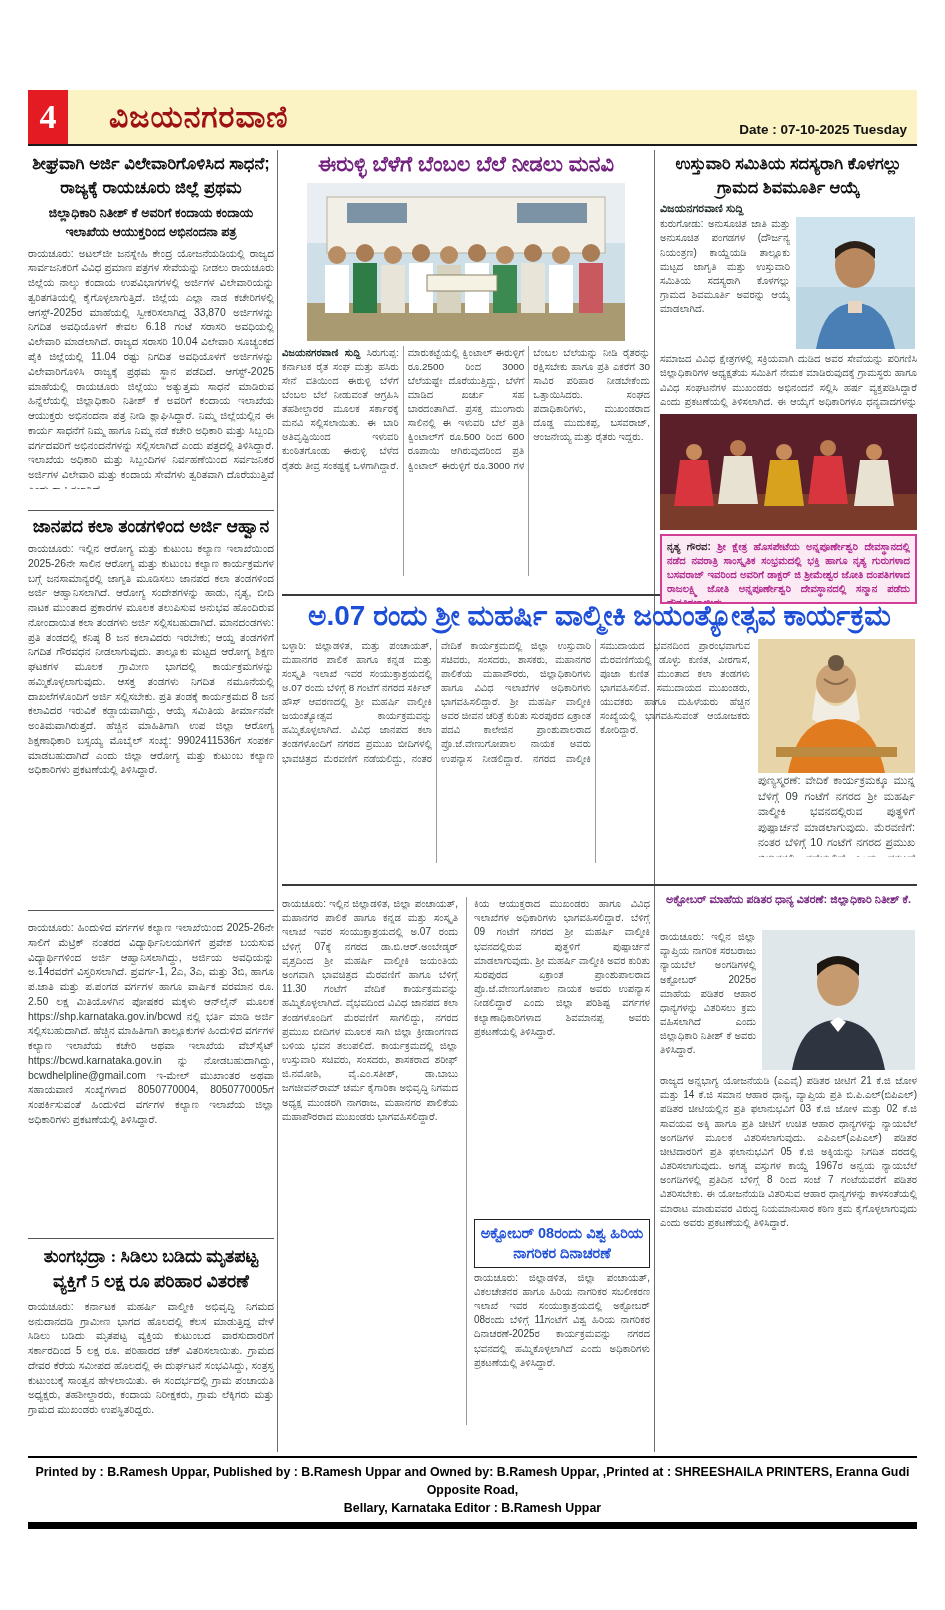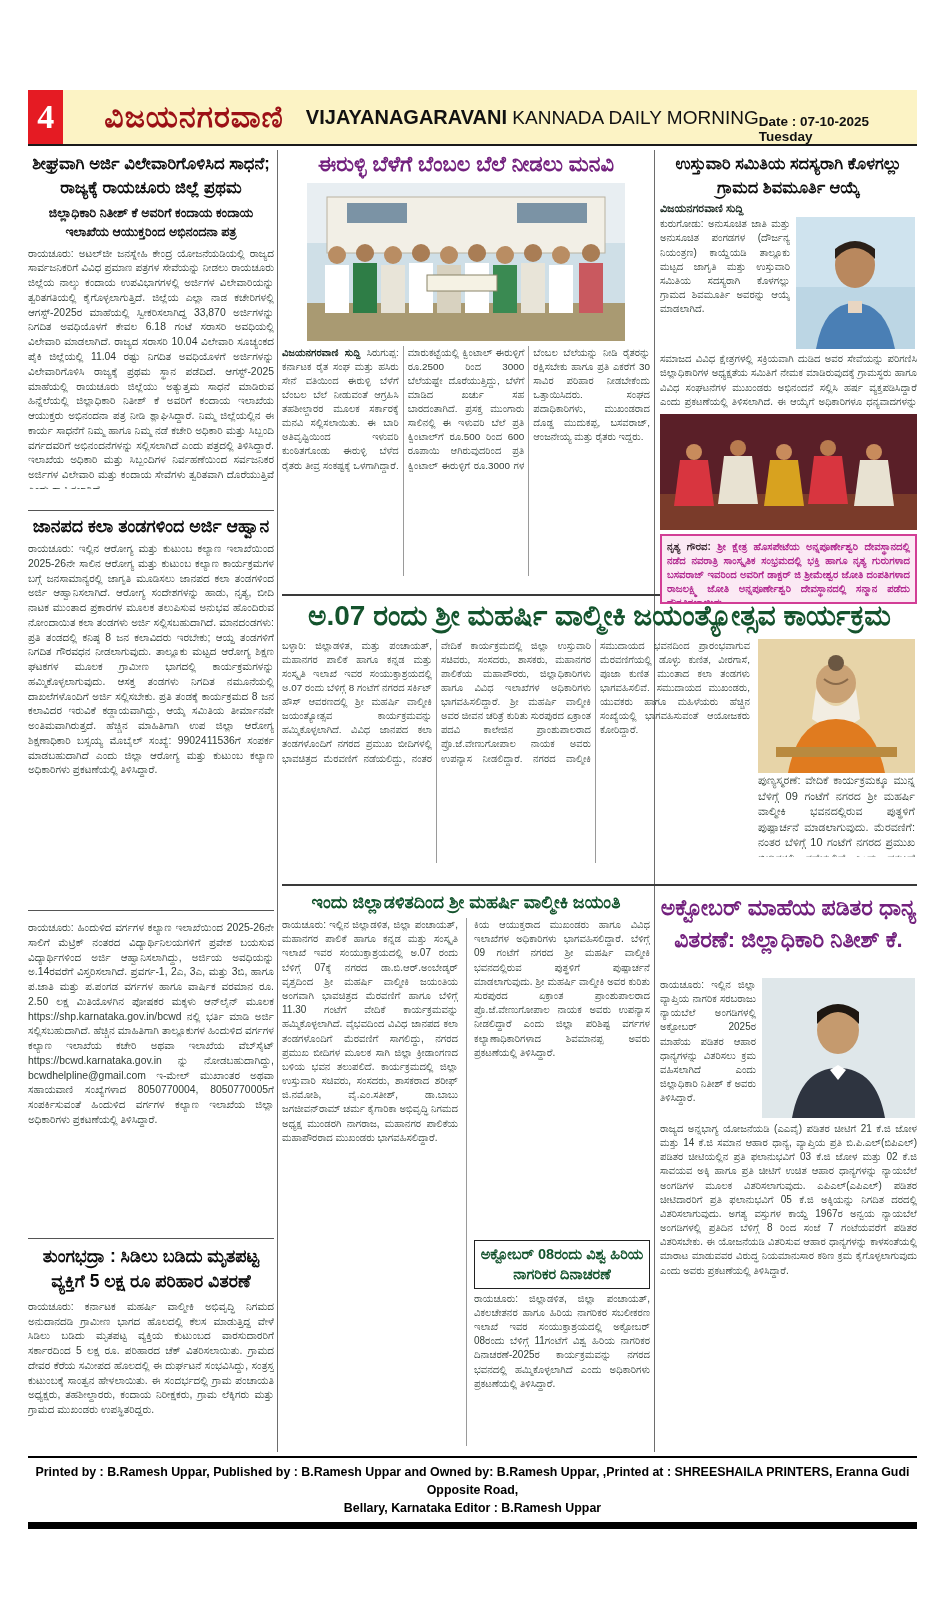--- a/index.html
+++ b/index.html
@@ -14,21 +14,21 @@
   .mast-en{margin-left:22px;font-size:19px;color:#111;white-space:nowrap;}
   .mast-en b{font-size:20px;}
   .mast-date{margin-left:auto;margin-right:10px;font-size:13.5px;font-weight:bold;color:#111;margin-top:24px;}
   
   .vr{position:absolute;width:1px;background:#6d6d6d;}
   .hr{position:absolute;height:2px;background:#3a3a3a;}
   .hr-thin{position:absolute;height:1px;background:#555;}
   
   .hl-black{font-weight:bold;color:#0d0d0d;text-align:center;}
   .hl-purple{font-weight:bold;color:#73217e;text-align:center;}
-  .hl-maroon{font-weight:bold;color:#14532d;text-align:center;}
+  .hl-maroon{font-weight:bold;color:#1d4ed8;text-align:center;}
   .hl-green{font-weight:bold;color:#14562f;text-align:center;}
   .body-txt{font-size:10.4px;line-height:1.42;text-align:justify;color:#303d35;overflow:hidden;}
   .lead-b{font-weight:bold;color:#17251d;}
   .byline{font-weight:bold;font-size:11px;color:#17251d;}
   
   .abs{position:absolute;}
   .col3{column-count:3;column-gap:9px;column-rule:1px solid #9a9a9a;}
   .photo{overflow:hidden;background:#ccd;}
   .photo svg{display:block;width:100%;height:100%;}
   .pinkbox{border:2px solid #d23e96;background:#fbe9f4;padding:4px 5px;
@@ -39,21 +39,20 @@
   .footbar{height:7px;background:#000;margin-top:4px;}
 </style>
 </head>
 <body>
 
 <div class="page">
 
   <div class="mast">
     <div class="numbox">4</div>
     <div class="mast-kn">ವಿಜಯನಗರವಾಣಿ</div>
-    <div class="mast-en"><b>VIJAYANAGARAVANI</b><span> KANNADA DAILY MORNING</span></div>
     <div class="mast-date">Date : 07-10-2025 Tuesday</div>
   </div>
 
   <div class="vr" style="left:277px;top:150px;height:1302px;"></div>
   <div class="vr" style="left:654px;top:150px;height:1302px;"></div>
   <div class="hr" style="left:282px;top:594px;width:635px;"></div>
   <div class="hr" style="left:282px;top:884px;width:635px;"></div>
   <div class="hr-thin" style="left:28px;top:510px;width:246px;"></div>
   <div class="hr-thin" style="left:28px;top:910px;width:246px;"></div>
   <div class="hr-thin" style="left:28px;top:1238px;width:246px;"></div>
@@ -67,21 +66,21 @@
   <div class="abs" style="left:28px;top:516px;width:246px;">
     <div class="hl-black" style="font-size:17.5px;">ಜಾನಪದ ಕಲಾ ತಂಡಗಳಿಂದ ಅರ್ಜಿ ಆಹ್ವಾನ</div>
     <div class="body-txt" style="height:352px;margin-top:5px;">ರಾಯಚೂರು: ಇಲ್ಲಿನ ಆರೋಗ್ಯ ಮತ್ತು ಕುಟುಂಬ ಕಲ್ಯಾಣ ಇಲಾಖೆಯಿಂದ 2025-26ನೇ ಸಾಲಿನ ಆರೋಗ್ಯ ಮತ್ತು ಕುಟುಂಬ ಕಲ್ಯಾಣ ಕಾರ್ಯಕ್ರಮಗಳ ಬಗ್ಗೆ ಜನಸಾಮಾನ್ಯರಲ್ಲಿ ಜಾಗೃತಿ ಮೂಡಿಸಲು ಜಾನಪದ ಕಲಾ ತಂಡಗಳಿಂದ ಅರ್ಜಿ ಆಹ್ವಾನಿಸಲಾಗಿದೆ. ಆರೋಗ್ಯ ಸಂದೇಶಗಳನ್ನು ಹಾಡು, ನೃತ್ಯ, ಬೀದಿ ನಾಟಕ ಮುಂತಾದ ಪ್ರಕಾರಗಳ ಮೂಲಕ ತಲುಪಿಸುವ ಅನುಭವ ಹೊಂದಿರುವ ನೋಂದಾಯಿತ ಕಲಾ ತಂಡಗಳು ಅರ್ಜಿ ಸಲ್ಲಿಸಬಹುದಾಗಿದೆ. ಮಾನದಂಡಗಳು: ಪ್ರತಿ ತಂಡದಲ್ಲಿ ಕನಿಷ್ಠ 8 ಜನ ಕಲಾವಿದರು ಇರಬೇಕು; ಆಯ್ದ ತಂಡಗಳಿಗೆ ನಿಗದಿತ ಗೌರವಧನ ನೀಡಲಾಗುವುದು. ತಾಲ್ಲೂಕು ಮಟ್ಟದ ಆರೋಗ್ಯ ಶಿಕ್ಷಣ ಘಟಕಗಳ ಮೂಲಕ ಗ್ರಾಮೀಣ ಭಾಗದಲ್ಲಿ ಕಾರ್ಯಕ್ರಮಗಳನ್ನು ಹಮ್ಮಿಕೊಳ್ಳಲಾಗುವುದು. ಆಸಕ್ತ ತಂಡಗಳು ನಿಗದಿತ ನಮೂನೆಯಲ್ಲಿ ದಾಖಲೆಗಳೊಂದಿಗೆ ಅರ್ಜಿ ಸಲ್ಲಿಸಬೇಕು. ಪ್ರತಿ ತಂಡಕ್ಕೆ ಕಾರ್ಯಕ್ರಮದ 8 ಜನ ಕಲಾವಿದರ ಇರುವಿಕೆ ಕಡ್ಡಾಯವಾಗಿದ್ದು, ಆಯ್ಕೆ ಸಮಿತಿಯ ತೀರ್ಮಾನವೇ ಅಂತಿಮವಾಗಿರುತ್ತದೆ. ಹೆಚ್ಚಿನ ಮಾಹಿತಿಗಾಗಿ ಉಪ ಜಿಲ್ಲಾ ಆರೋಗ್ಯ ಶಿಕ್ಷಣಾಧಿಕಾರಿ ಬಸ್ಸಯ್ಯ ಮೊಬೈಲ್ ಸಂಖ್ಯೆ: 9902411536ಗೆ ಸಂಪರ್ಕ ಮಾಡಬಹುದಾಗಿದೆ ಎಂದು ಜಿಲ್ಲಾ ಆರೋಗ್ಯ ಮತ್ತು ಕುಟುಂಬ ಕಲ್ಯಾಣ ಅಧಿಕಾರಿಗಳು ಪ್ರಕಟಣೆಯಲ್ಲಿ ತಿಳಿಸಿದ್ದಾರೆ.</div>
   </div>
 
   <div class="abs" style="left:28px;top:916px;width:246px;">
     <div class="body-txt" style="height:252px;margin-top:5px;">ರಾಯಚೂರು: ಹಿಂದುಳಿದ ವರ್ಗಗಳ ಕಲ್ಯಾಣ ಇಲಾಖೆಯಿಂದ 2025-26ನೇ ಸಾಲಿಗೆ ಮೆಟ್ರಿಕ್ ನಂತರದ ವಿದ್ಯಾರ್ಥಿನಿಲಯಗಳಿಗೆ ಪ್ರವೇಶ ಬಯಸುವ ವಿದ್ಯಾರ್ಥಿಗಳಿಂದ ಅರ್ಜಿ ಆಹ್ವಾನಿಸಲಾಗಿದ್ದು, ಅರ್ಜಿಯ ಅವಧಿಯನ್ನು ಅ.14ರವರೆಗೆ ವಿಸ್ತರಿಸಲಾಗಿದೆ. ಪ್ರವರ್ಗ-1, 2ಎ, 3ಎ, ಮತ್ತು 3ಬಿ, ಹಾಗೂ ಪ.ಜಾತಿ ಮತ್ತು ಪ.ಪಂಗಡ ವರ್ಗಗಳ ಹಾಗೂ ವಾರ್ಷಿಕ ವರಮಾನ ರೂ. 2.50 ಲಕ್ಷ ಮಿತಿಯೊಳಗಿನ ಪೋಷಕರ ಮಕ್ಕಳು ಆನ್‌ಲೈನ್ ಮೂಲಕ https://shp.karnataka.gov.in/bcwd ನಲ್ಲಿ ಭರ್ತಿ ಮಾಡಿ ಅರ್ಜಿ ಸಲ್ಲಿಸಬಹುದಾಗಿದೆ. ಹೆಚ್ಚಿನ ಮಾಹಿತಿಗಾಗಿ ತಾಲ್ಲೂಕುಗಳ ಹಿಂದುಳಿದ ವರ್ಗಗಳ ಕಲ್ಯಾಣ ಇಲಾಖೆಯ ಕಚೇರಿ ಅಥವಾ ಇಲಾಖೆಯ ವೆಬ್‌ಸೈಟ್ https://bcwd.karnataka.gov.in ನ್ನು ನೋಡಬಹುದಾಗಿದ್ದು, bcwdhelpline@gmail.com ಇ-ಮೇಲ್ ಮುಖಾಂತರ ಅಥವಾ ಸಹಾಯವಾಣಿ ಸಂಖ್ಯೆಗಳಾದ 8050770004, 8050770005ಗೆ ಸಂಪರ್ಕಿಸುವಂತೆ ಹಿಂದುಳಿದ ವರ್ಗಗಳ ಕಲ್ಯಾಣ ಇಲಾಖೆಯ ಜಿಲ್ಲಾ ಅಧಿಕಾರಿಗಳು ಪ್ರಕಟಣೆಯಲ್ಲಿ ತಿಳಿಸಿದ್ದಾರೆ.</div>
   </div>
 
   <div class="abs" style="left:28px;top:1244px;width:246px;">
-    <div class="hl-black" style="font-size:17.5px;line-height:1.45;">ತುಂಗಭದ್ರಾ : ಸಿಡಿಲು ಬಡಿದು ಮೃತಪಟ್ಟ ವ್ಯಕ್ತಿಗೆ 5 ಲಕ್ಷ ರೂ ಪರಿಹಾರ ವಿತರಣೆ</div>
+    <div class="hl-black" style="font-size:17.5px;line-height:1.45;font-family:Liberation Serif, serif;">ತುಂಗಭದ್ರಾ : ಸಿಡಿಲು ಬಡಿದು ಮೃತಪಟ್ಟ ವ್ಯಕ್ತಿಗೆ 5 ಲಕ್ಷ ರೂ ಪರಿಹಾರ ವಿತರಣೆ</div>
     <div class="body-txt" style="height:138px;margin-top:5px;">ರಾಯಚೂರು: ಕರ್ನಾಟಕ ಮಹರ್ಷಿ ವಾಲ್ಮೀಕಿ ಅಭಿವೃದ್ಧಿ ನಿಗಮದ ಅನುದಾನದಡಿ ಗ್ರಾಮೀಣ ಭಾಗದ ಹೊಲದಲ್ಲಿ ಕೆಲಸ ಮಾಡುತ್ತಿದ್ದ ವೇಳೆ ಸಿಡಿಲು ಬಡಿದು ಮೃತಪಟ್ಟ ವ್ಯಕ್ತಿಯ ಕುಟುಂಬದ ವಾರಸುದಾರರಿಗೆ ಸರ್ಕಾರದಿಂದ 5 ಲಕ್ಷ ರೂ. ಪರಿಹಾರದ ಚೆಕ್ ವಿತರಿಸಲಾಯಿತು. ಗ್ರಾಮದ ದೇವರ ಕೆರೆಯ ಸಮೀಪದ ಹೊಲದಲ್ಲಿ ಈ ದುರ್ಘಟನೆ ಸಂಭವಿಸಿದ್ದು, ಸಂತ್ರಸ್ತ ಕುಟುಂಬಕ್ಕೆ ಸಾಂತ್ವನ ಹೇಳಲಾಯಿತು. ಈ ಸಂದರ್ಭದಲ್ಲಿ ಗ್ರಾಮ ಪಂಚಾಯತಿ ಅಧ್ಯಕ್ಷರು, ತಹಶೀಲ್ದಾರರು, ಕಂದಾಯ ನಿರೀಕ್ಷಕರು, ಗ್ರಾಮ ಲೆಕ್ಕಿಗರು ಮತ್ತು ಗ್ರಾಮದ ಮುಖಂಡರು ಉಪಸ್ಥಿತರಿದ್ದರು.</div>
   </div>
 
   <div class="abs" style="left:282px;top:152px;width:368px;">
     <div class="hl-purple" style="font-size:21px;">ಈರುಳ್ಳಿ ಬೆಳೆಗೆ ಬೆಂಬಲ ಬೆಲೆ ನೀಡಲು ಮನವಿ</div>
     <div class="photo" style="width:318px;height:158px;margin:7px auto 5px auto;">
       <svg viewBox="0 0 318 158" xmlns="http://www.w3.org/2000/svg">
         <rect width="318" height="158" fill="#cfdfe7"></rect>
         <rect y="0" width="318" height="60" fill="#e8eef2"></rect>
         <rect x="20" y="14" width="278" height="56" fill="#f2efe6" stroke="#b9b2a0"></rect>
@@ -175,35 +174,34 @@
             <path d="M66 40 q12 10 24 0" stroke="#8a6a4a" fill="none" stroke-width="2"></path>
             <rect x="18" y="108" width="121" height="10" fill="#b98a3f"></rect>
           </svg>
         </div>
         <div class="body-txt" style="height:84px;font-size:11px;margin-top:0;">ಪುಣ್ಯಸ್ಮರಣೆ: ವೇದಿಕೆ ಕಾರ್ಯಕ್ರಮಕ್ಕೂ ಮುನ್ನ ಬೆಳಿಗ್ಗೆ 09 ಗಂಟೆಗೆ ನಗರದ ಶ್ರೀ ಮಹರ್ಷಿ ವಾಲ್ಮೀಕಿ ಭವನದಲ್ಲಿರುವ ಪುತ್ಥಳಿಗೆ ಪುಷ್ಪಾರ್ಚನೆ ಮಾಡಲಾಗುವುದು. ಮೆರವಣಿಗೆ: ನಂತರ ಬೆಳಿಗ್ಗೆ 10 ಗಂಟೆಗೆ ನಗರದ ಪ್ರಮುಖ ಬೀದಿಗಳಲ್ಲಿ ನಡೆಯಲಿದೆ ಎಂದು ಪ್ರಕಟಣೆ ತಿಳಿಸಿದೆ.</div>
       </div>
     </div>
   </div>
 
   <div class="abs" style="left:282px;top:892px;width:368px;">
-    <div class="hl-maroon" style="font-size:17.5px;">ಇಂದು ಜಿಲ್ಲಾಡಳಿತದಿಂದ ಶ್ರೀ ಮಹರ್ಷಿ ವಾಲ್ಮೀಕಿ ಜಯಂತಿ</div>
     <div style="display:flex;gap:8px;margin-top:5px;">
       <div class="body-txt" style="width:178px;height:528px;font-size:10px;">ರಾಯಚೂರು: ಇಲ್ಲಿನ ಜಿಲ್ಲಾಡಳಿತ, ಜಿಲ್ಲಾ ಪಂಚಾಯತ್, ಮಹಾನಗರ ಪಾಲಿಕೆ ಹಾಗೂ ಕನ್ನಡ ಮತ್ತು ಸಂಸ್ಕೃತಿ ಇಲಾಖೆ ಇವರ ಸಂಯುಕ್ತಾಶ್ರಯದಲ್ಲಿ ಅ.07 ರಂದು ಬೆಳಿಗ್ಗೆ 07ಕ್ಕೆ ನಗರದ ಡಾ.ಬಿ.ಆರ್.ಅಂಬೇಡ್ಕರ್ ವೃತ್ತದಿಂದ ಶ್ರೀ ಮಹರ್ಷಿ ವಾಲ್ಮೀಕಿ ಜಯಂತಿಯ ಅಂಗವಾಗಿ ಭಾವಚಿತ್ರದ ಮೆರವಣಿಗೆ ಹಾಗೂ ಬೆಳಿಗ್ಗೆ 11.30 ಗಂಟೆಗೆ ವೇದಿಕೆ ಕಾರ್ಯಕ್ರಮವನ್ನು ಹಮ್ಮಿಕೊಳ್ಳಲಾಗಿದೆ. ವೈಭವದಿಂದ ವಿವಿಧ ಜಾನಪದ ಕಲಾ ತಂಡಗಳೊಂದಿಗೆ ಮೆರವಣಿಗೆ ಸಾಗಲಿದ್ದು, ನಗರದ ಪ್ರಮುಖ ಬೀದಿಗಳ ಮೂಲಕ ಸಾಗಿ ಜಿಲ್ಲಾ ಕ್ರೀಡಾಂಗಣದ ಬಳಿಯ ಭವನ ತಲುಪಲಿದೆ. ಕಾರ್ಯಕ್ರಮದಲ್ಲಿ ಜಿಲ್ಲಾ ಉಸ್ತುವಾರಿ ಸಚಿವರು, ಸಂಸದರು, ಶಾಸಕರಾದ ಶರೀಫ್ ಜಿ.ನಮೋಶಿ, ವೈ.ಎಂ.ಸತೀಶ್, ಡಾ.ಬಾಬು ಜಗಜೀವನ್‌ರಾಮ್ ಚರ್ಮ ಕೈಗಾರಿಕಾ ಅಭಿವೃದ್ಧಿ ನಿಗಮದ ಅಧ್ಯಕ್ಷ ಮುಂಡರಗಿ ನಾಗರಾಜ, ಮಹಾನಗರ ಪಾಲಿಕೆಯ ಮಹಾಪೌರರಾದ ಮುಖಂಡರು ಭಾಗವಹಿಸಲಿದ್ದಾರೆ.</div>
       <div style="width:178px;border-left:1px solid #9a9a9a;padding-left:7px;">
         <div class="body-txt" style="height:318px;font-size:10px;">ಕಿಯ ಆಯುಕ್ತರಾದ ಮುಖಂಡರು ಹಾಗೂ ವಿವಿಧ ಇಲಾಖೆಗಳ ಅಧಿಕಾರಿಗಳು ಭಾಗವಹಿಸಲಿದ್ದಾರೆ. ಬೆಳಿಗ್ಗೆ 09 ಗಂಟೆಗೆ ನಗರದ ಶ್ರೀ ಮಹರ್ಷಿ ವಾಲ್ಮೀಕಿ ಭವನದಲ್ಲಿರುವ ಪುತ್ಥಳಿಗೆ ಪುಷ್ಪಾರ್ಚನೆ ಮಾಡಲಾಗುವುದು. ಶ್ರೀ ಮಹರ್ಷಿ ವಾಲ್ಮೀಕಿ ಅವರ ಕುರಿತು ಸುರಪುರದ ಏಕ್ರಾಂತ ಪ್ರಾಂಶುಪಾಲರಾದ ಪ್ರೊ.ಜೆ.ವೇಣುಗೋಪಾಲ ನಾಯಕ ಅವರು ಉಪನ್ಯಾಸ ನೀಡಲಿದ್ದಾರೆ ಎಂದು ಜಿಲ್ಲಾ ಪರಿಶಿಷ್ಟ ವರ್ಗಗಳ ಕಲ್ಯಾಣಾಧಿಕಾರಿಗಳಾದ ಶಿವಮಾನಪ್ಪ ಅವರು ಪ್ರಕಟಣೆಯಲ್ಲಿ ತಿಳಿಸಿದ್ದಾರೆ.</div>
         <div class="srbox">
           <div class="hl-maroon" style="font-size:14.5px;line-height:1.4;">ಅಕ್ಟೋಬರ್ 08ರಂದು ವಿಶ್ವ ಹಿರಿಯ ನಾಗರಿಕರ ದಿನಾಚರಣೆ</div>
         </div>
         <div class="body-txt" style="height:140px;font-size:10px;">ರಾಯಚೂರು: ಜಿಲ್ಲಾಡಳಿತ, ಜಿಲ್ಲಾ ಪಂಚಾಯತ್, ವಿಕಲಚೇತನರ ಹಾಗೂ ಹಿರಿಯ ನಾಗರಿಕರ ಸಬಲೀಕರಣ ಇಲಾಖೆ ಇವರ ಸಂಯುಕ್ತಾಶ್ರಯದಲ್ಲಿ ಅಕ್ಟೋಬರ್ 08ರಂದು ಬೆಳಿಗ್ಗೆ 11ಗಂಟೆಗೆ ವಿಶ್ವ ಹಿರಿಯ ನಾಗರಿಕರ ದಿನಾಚರಣೆ-2025ರ ಕಾರ್ಯಕ್ರಮವನ್ನು ನಗರದ ಭವನದಲ್ಲಿ ಹಮ್ಮಿಕೊಳ್ಳಲಾಗಿದೆ ಎಂದು ಅಧಿಕಾರಿಗಳು ಪ್ರಕಟಣೆಯಲ್ಲಿ ತಿಳಿಸಿದ್ದಾರೆ.</div>
       </div>
     </div>
   </div>
 
   <div class="abs" style="left:660px;top:892px;width:257px;">
-    <div class="hl-purple" style="font-size:22px;line-height:1.45;text-align:center;">ಅಕ್ಟೋಬರ್ ಮಾಹೆಯ ಪಡಿತರ ಧಾನ್ಯ ವಿತರಣೆ: ಜಿಲ್ಲಾಧಿಕಾರಿ ನಿತೀಶ್ ಕೆ.</div>
+    <div class="hl-purple" style="font-size:11px;line-height:1.45;text-align:center;">ಅಕ್ಟೋಬರ್ ಮಾಹೆಯ ಪಡಿತರ ಧಾನ್ಯ ವಿತರಣೆ: ಜಿಲ್ಲಾಧಿಕಾರಿ ನಿತೀಶ್ ಕೆ.</div>
     <div style="display:flex;gap:6px;margin-top:22px;">
       <div class="body-txt" style="width:96px;height:140px;font-size:10px;">ರಾಯಚೂರು: ಇಲ್ಲಿನ ಜಿಲ್ಲಾ ವ್ಯಾಪ್ತಿಯ ನಾಗರಿಕ ಸರಬರಾಜು ನ್ಯಾಯಬೆಲೆ ಅಂಗಡಿಗಳಲ್ಲಿ ಅಕ್ಟೋಬರ್ 2025ರ ಮಾಹೆಯ ಪಡಿತರ ಆಹಾರ ಧಾನ್ಯಗಳನ್ನು ವಿತರಿಸಲು ಕ್ರಮ ವಹಿಸಲಾಗಿದೆ ಎಂದು ಜಿಲ್ಲಾಧಿಕಾರಿ ನಿತೀಶ್ ಕೆ ಅವರು ತಿಳಿಸಿದ್ದಾರೆ.</div>
       <div class="photo" style="width:153px;height:140px;">
         <svg viewBox="0 0 153 140" xmlns="http://www.w3.org/2000/svg">
           <rect width="153" height="140" fill="#dfe7ea"></rect>
           <ellipse cx="76" cy="52" rx="21" ry="24" fill="#c59a6e"></ellipse>
           <path d="M55 46 q21 -24 42 0 l0 -12 q-21 -16 -42 0 z" fill="#1e1711"></path>
           <path d="M30 140 q9 -50 46 -50 q38 0 47 50 z" fill="#2e3440"></path>
           <path d="M68 92 l8 10 l8 -10 l-8 -5 z" fill="#ffffff"></path>
         </svg>

